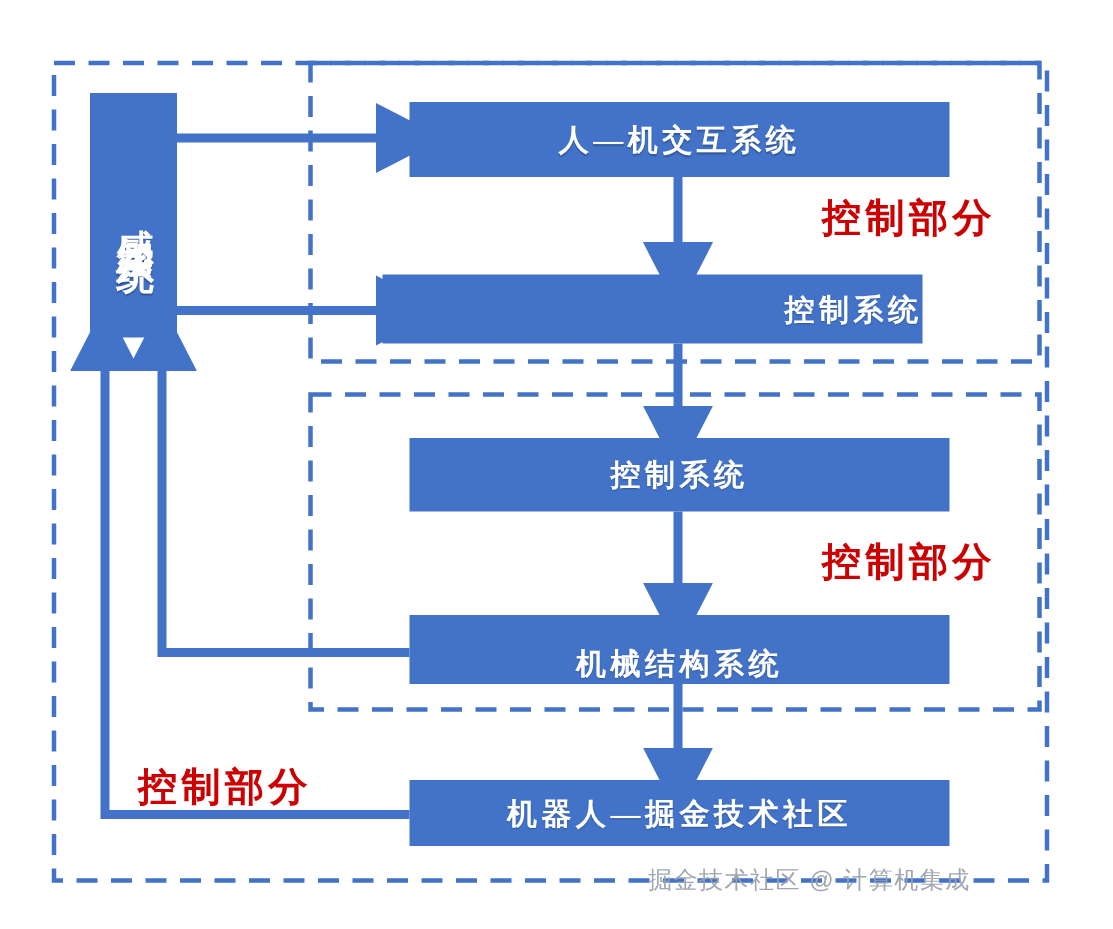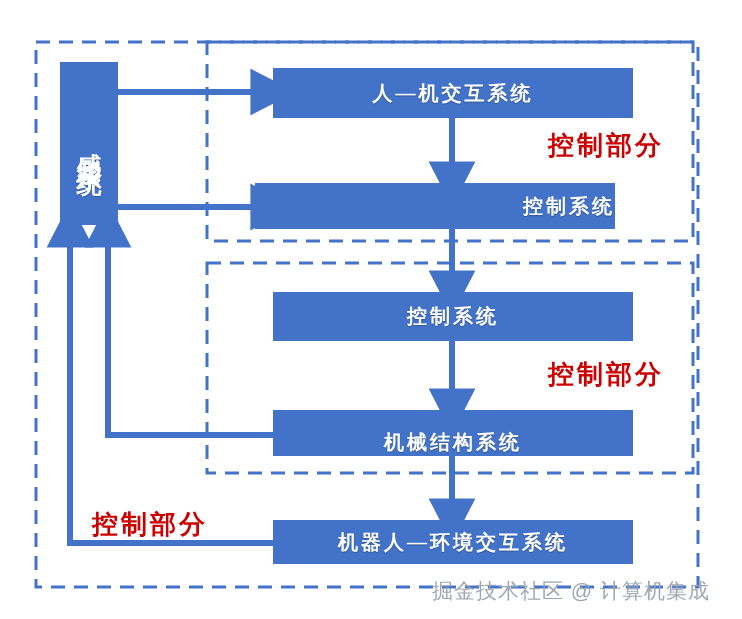--- a/index.html
+++ b/index.html
@@ -34,21 +34,21 @@
     font-family:"Liberation Serif","DejaVu Serif",serif;
     font-weight:700;
     font-size:26px;
     letter-spacing:3px;
     white-space:nowrap;
   }
   .watermark{
     position:absolute;
     color:#9aa3ad;
     font-family:"Liberation Sans","DejaVu Sans",sans-serif;
-    font-size:21px;
+    font-size:16px;
     letter-spacing:1px;
     white-space:nowrap;
     opacity:.95;
     text-align:center;
   }
 </style>
 </head>
 <body>
 
 <div id="stage">
@@ -97,21 +97,21 @@
 
   <div class="node" style="left:273px; top:292px; width:360px; height:49px;">
     <span>控制系统</span>
   </div>
 
   <div class="node" style="left:273px; top:410px; width:360px; height:46px;align-items:flex-end;">
     <span>机械结构系统</span>
   </div>
 
   <div class="node" style="left:273px; top:520px; width:360px; height:44px;">
-    <span>机器人—环境交互系统</span>
+    <span>机器人—掘金技术社区</span>
   </div>
 
   <div class="zone-label" style="left:548px; top:128px;">控制部分</div>
 
   <div class="zone-label" style="left:548px; top:357px;">控制部分</div>
 
   <div class="zone-label" style="left:92px; top:507px;">控制部分</div>
 
   <div class="watermark" style="left:432px; top:577px;">掘金技术社区 @ 计算机集成</div>
 

